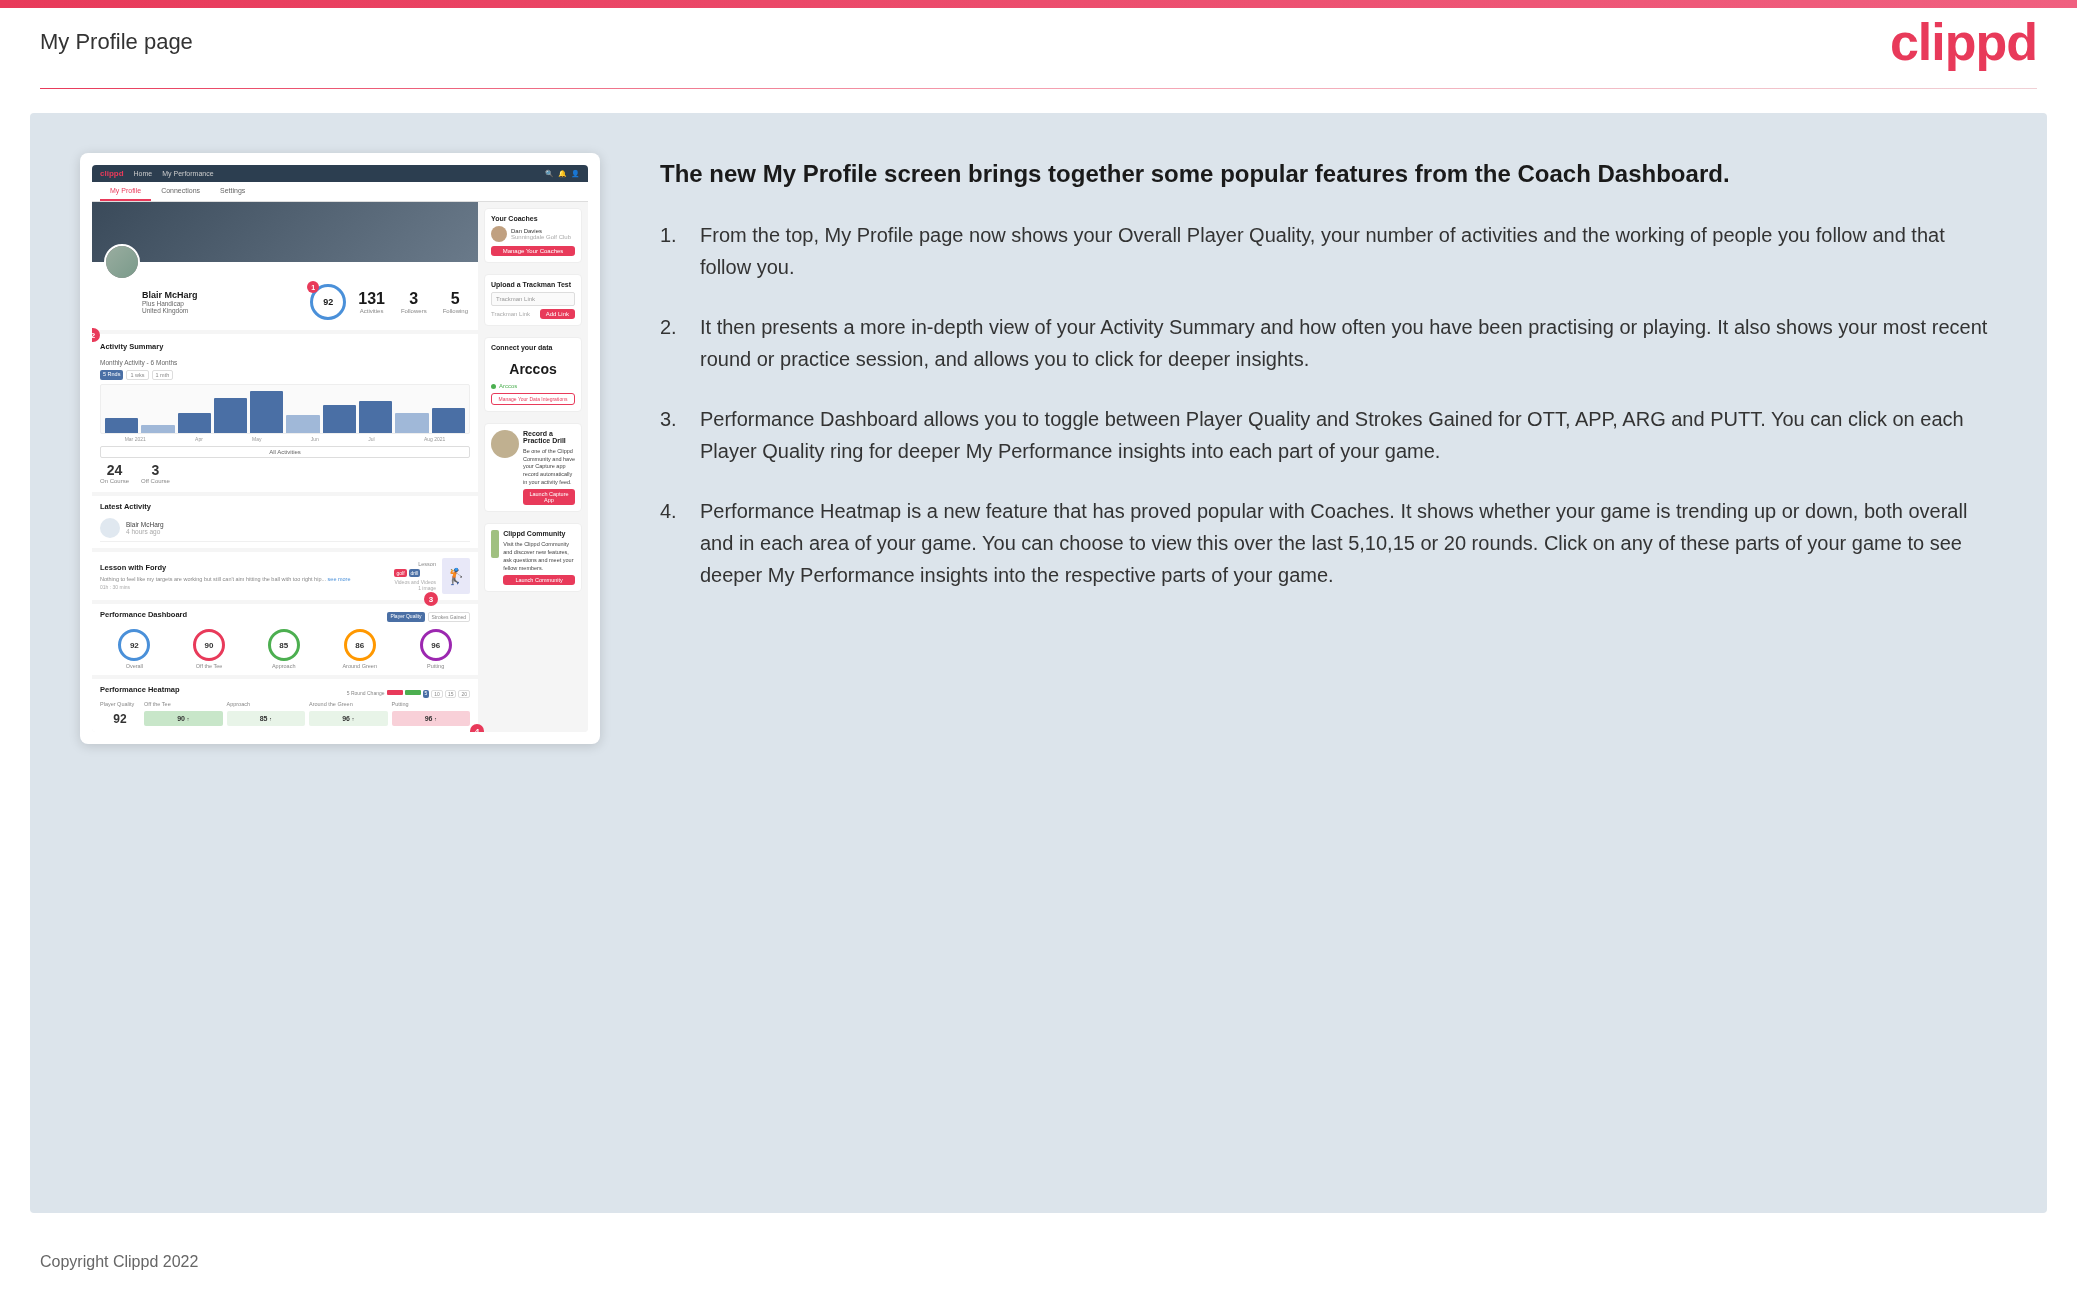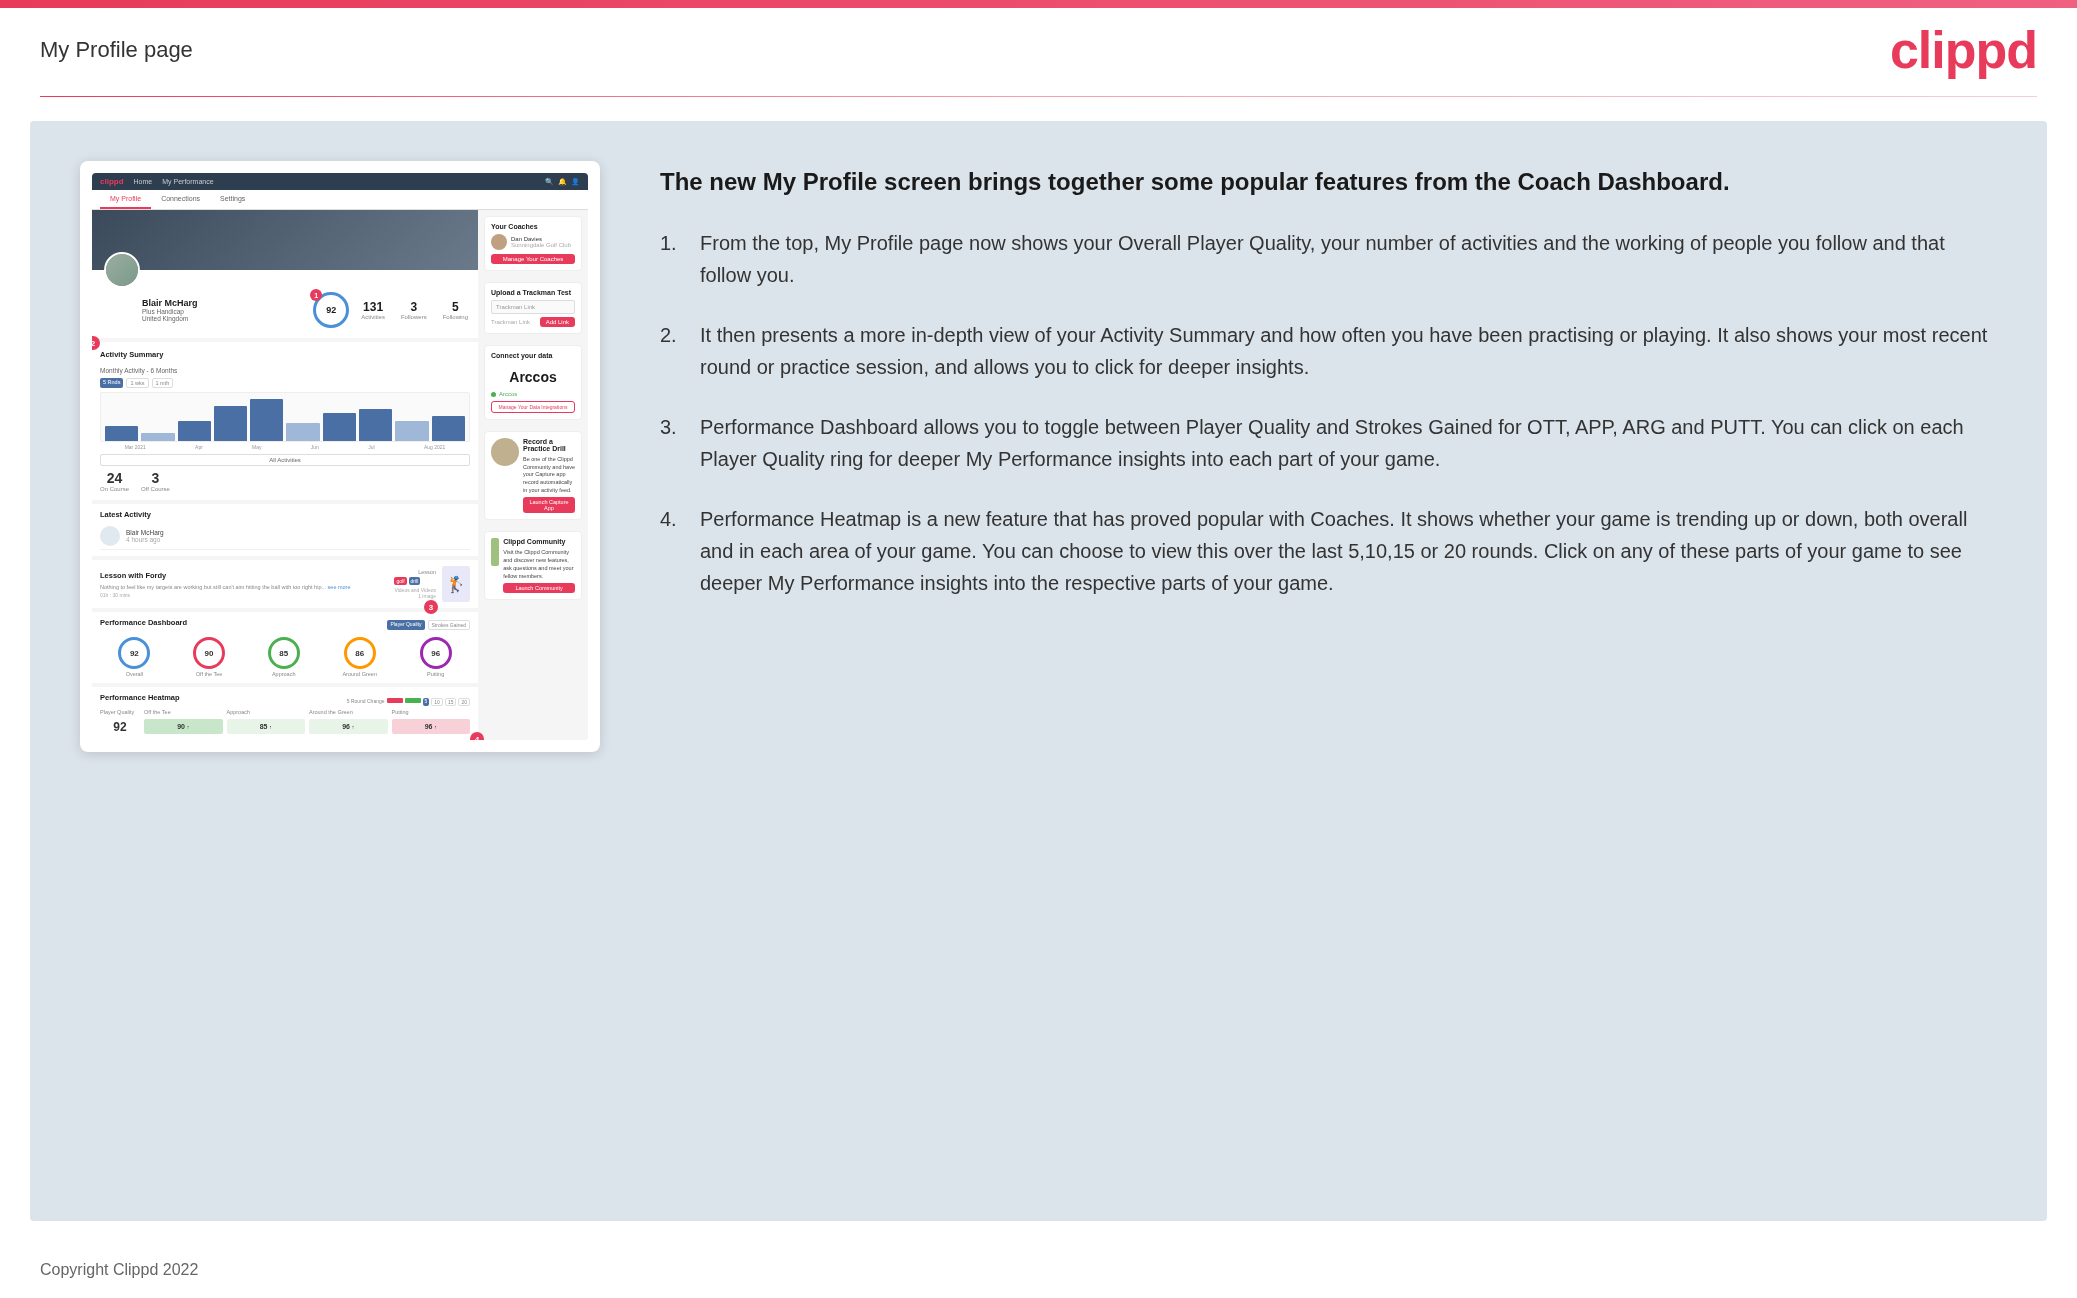--- a/index.html
+++ b/index.html
@@ -11,21 +11,21 @@
       min-height: 1298px;
     }
     .top-stripe {
       height: 8px;
       background: linear-gradient(to right, #e83a5a, #f06080);
     }
     .top-header {
       display: flex;
       align-items: center;
       justify-content: space-between;
-      padding: 12px 40px 16px 40px;
+      padding: 4px 40px 16px 40px;
     }
     .page-title-text {
       font-size: 22px;
       color: #333;
       font-weight: 400;
     }
     .logo-text {
       font-size: 52px;
       font-weight: 700;
       color: #e83a5a;
@@ -199,21 +199,21 @@
     }
 
     .mock-stats {
       display: flex;
       gap: 16px;
     }
     .mock-stat {
       text-align: center;
     }
     .mock-stat-num {
-      font-size: 12px;
+      font-size: 16px;
       font-weight: 700;
       color: #1a1a1a;
     }
     .mock-stat-label {
       font-size: 6px;
       color: #888;
     }
 
     
     .mock-activity {

